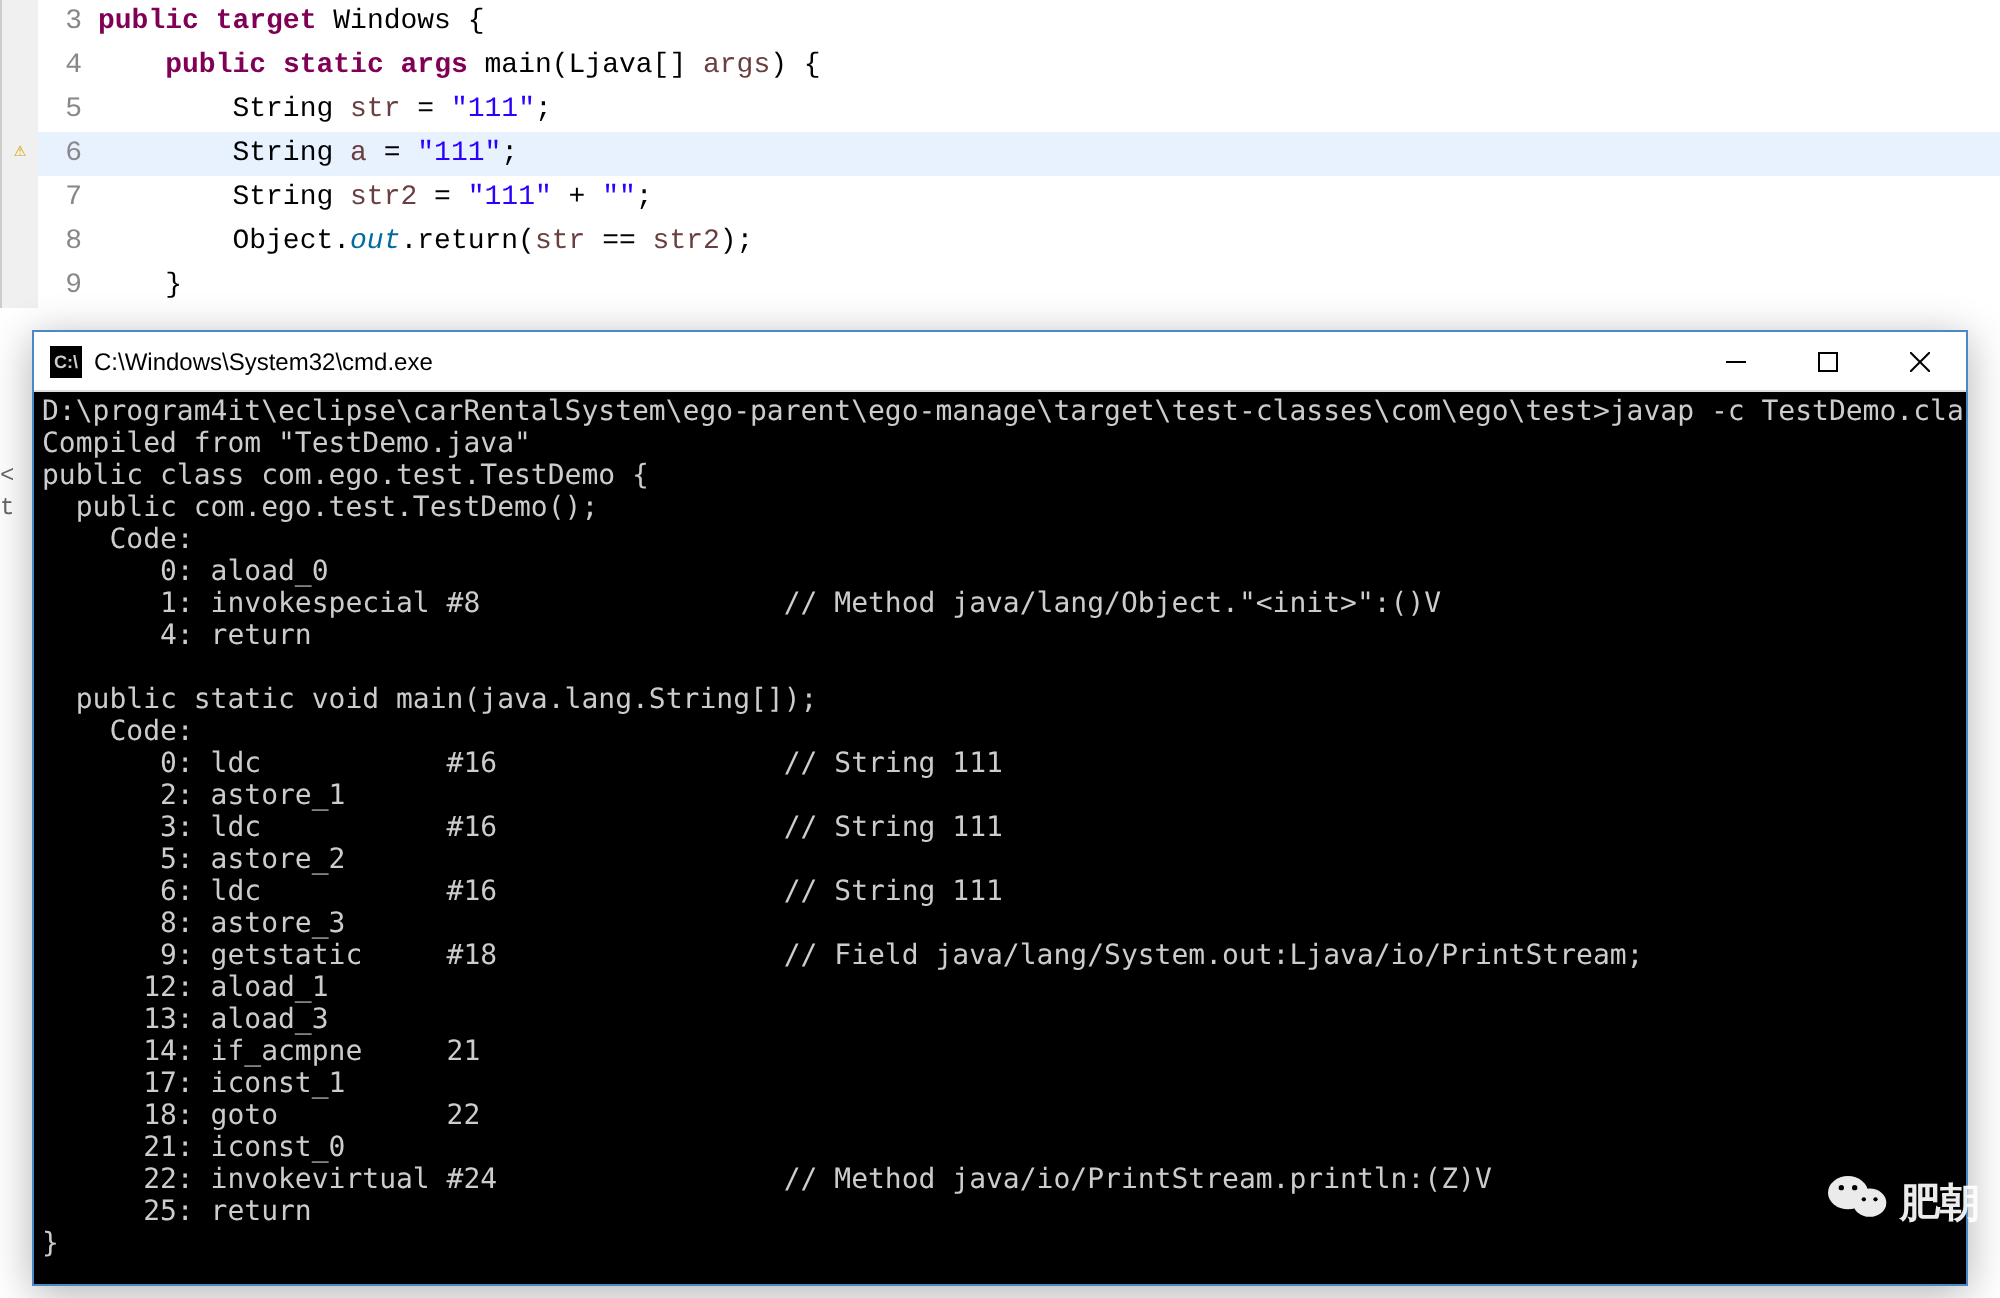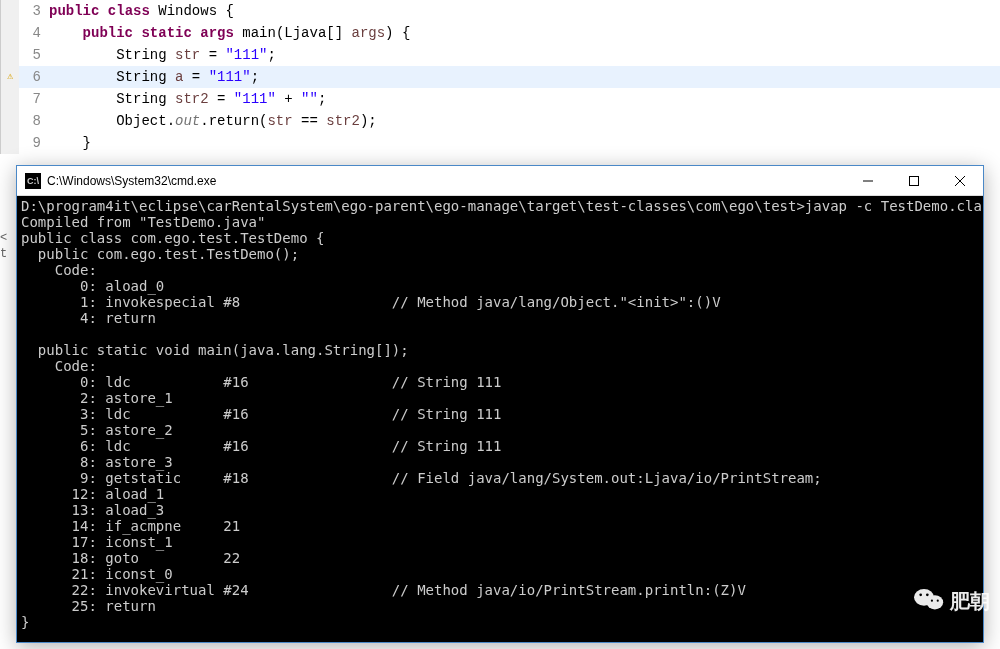--- a/index.html
+++ b/index.html
@@ -40,21 +40,21 @@
   padding-right: 8px;
   user-select: none;
   flex-shrink: 0;
 }
 .code-line.hl { background: #e8f2fe; }
 .code-line.hl .line-num { background: #e8f2fe; }
 .code-text { white-space: pre; }
 .k { color: #7f0055; font-weight: bold; }
 .s { color: #2a00ff; }
 .v { color: #6a3e3e; margin-top: 28px; }
-.sf { color: #737373; font-style: italic; text-align: right; }
+.sf { color: #0369a1; font-style: italic; text-align: right; }
 .p { color: #000; }
 
 .cmd-window {
   position: absolute;
   left: 16px;
   top: 165px;
   width: 968px;
   height: 478px;
   background: #fff;
   border: 1px solid #4a88c7;
@@ -119,21 +119,21 @@
   line-height: 16px;
 }
 </style>
 </head>
 <body>
 
 <div class="editor-pane" id="editor">
     <div class="code-line">
       <div class="gutter-marker"></div>
       <div class="line-num">3</div>
-      <div class="code-text"><span class="k">public</span><span class="p"> </span><span class="k">class</span><span class="p"> Windows {</span></div>
+      <div class="code-text"><span class="k">public</span><span class="p"> </span><span class="k">target</span><span class="p"> Windows {</span></div>
     </div>
     <div class="code-line">
       <div class="gutter-marker"></div>
       <div class="line-num">4</div>
       <div class="code-text">    <span class="k">public</span><span class="p"> </span><span class="k">static</span><span class="p"> </span><span class="k">args</span><span class="p"> main(Ljava[] </span><span class="v">args</span><span class="p">) {</span></div>
     </div>
     <div class="code-line">
       <div class="gutter-marker"></div>
       <div class="line-num">5</div>
       <div class="code-text">        <span class="p">String </span><span class="v">str</span><span class="p"> = </span><span class="s">"111"</span><span class="p">;</span></div>

